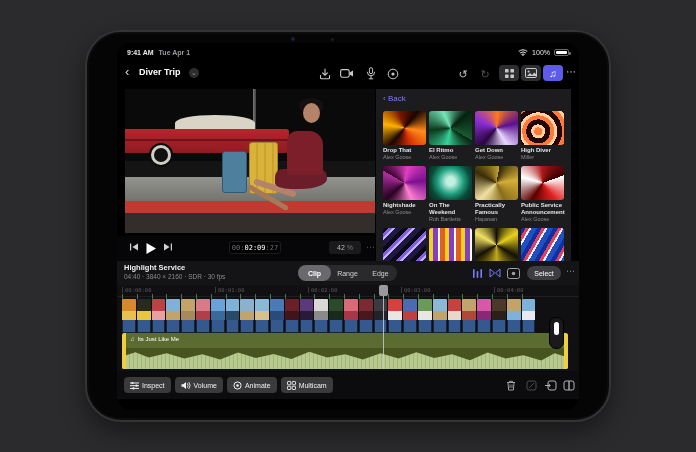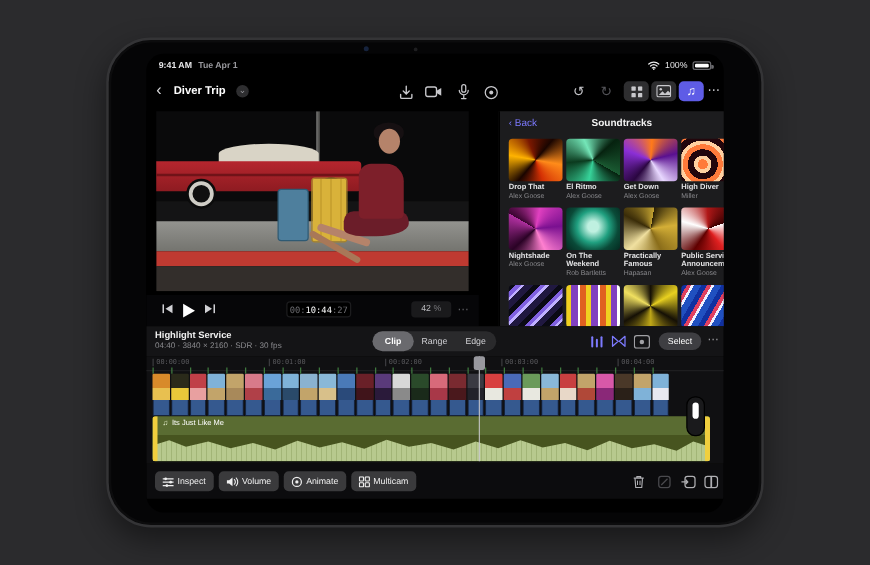--- a/index.html
+++ b/index.html
@@ -71,21 +71,21 @@
   .timecode { position:absolute; left:112px; top:5px; width:52px; height:13px; background:#000;
     border:1px solid #1c1c1e; border-radius:3px; display:flex; align-items:center; justify-content:center;
     font-family:"DejaVu Sans Mono", monospace; font-size:7px; color:#fff; }
   .tc-dim { color:#6e6e72; }
   .zoom-pill { position:absolute; left:212px; top:5px; width:32px; height:13px; background:#1a1a1c; border-radius:3px;
     display:flex; align-items:center; justify-content:center; gap:2px; font-size:7px; color:#b8b8bc; }
   .zoom-unit { color:#78787c; }
   .tr-dots { position:absolute; left:249px; top:6px; font-size:9px; color:#606064; letter-spacing:-1px; }
 
   
-  .browser { position:absolute; left:282px; top:46px; width:196px; height:172px; background:#1c1c1e; border-left:1px solid #000; overflow:hidden; }
+  .browser { position:absolute; left:258px; top:46px; width:196px; height:172px; background:#1c1c1e; border-left:1px solid #000; overflow:hidden; }
   .br-header { position:relative; height:20px; }
   .br-back { position:absolute; left:7px; top:5px; font-size:8px; color:#7d7aff; }
   .br-title { position:absolute; left:0; right:0; top:5px; text-align:center; font-size:8px; font-weight:bold; color:#f2f2f2; }
   .tracks { position:absolute; left:7px; top:22px; width:184px; display:flex; flex-wrap:wrap; gap:5px 3px; }
   .track { width:43px; }
   .thumb { width:43px; height:34px; border-radius:3px; }
   .t-title { margin-top:2px; font-size:6px; font-weight:bold; color:#e4e4e6; white-space:normal; line-height:7px; }
   .t-artist { font-size:5.5px; color:#8a8a8e; line-height:7px; }
 
   
@@ -258,34 +258,33 @@
             </svg>
         </span>
         <span class="tr-ic" style="left:46px">
           <svg width="10" height="10" viewBox="0 0 10 10">
               <path d="M1 1.5L6.6 5 1 8.5z" fill="#d0d0d4"></path>
               <rect x="7.8" y="1.5" width="1.2" height="7" fill="#d0d0d4"></rect>
             </svg>
         </span>
         <span class="timecode">
           <span class="tc-dim">00:</span>
-            <span>10:44</span>
+            <span>02:09</span>
             <span class="tc-dim">:27</span>
         </span>
         <span class="zoom-pill">
           <span>42</span>
             <span class="zoom-unit">%</span>
         </span>
         <span class="tr-dots">⋯</span>
       </div>
 
       <div class="browser">
         <div class="br-header">
           <span class="br-back">‹ Back</span>
-          <span class="br-title">Soundtracks</span>
         </div>
         <div class="tracks" id="tracks">
             <div class="track">
               <div class="thumb" style="background: conic-gradient(from 40deg, rgb(26, 5, 0), rgb(255, 140, 26), rgb(212, 48, 4), rgb(26, 5, 0), rgb(255, 179, 0), rgb(122, 24, 0), rgb(26, 5, 0));"></div>
               <div class="t-title">Drop That</div>
               <div class="t-artist">Alex Goose</div>
             </div>
             <div class="track">
               <div class="thumb" style="background: conic-gradient(from 120deg, rgb(6, 34, 15), rgb(55, 211, 154), rgb(11, 58, 30), rgb(116, 230, 184), rgb(6, 34, 15), rgb(26, 90, 50));"></div>
               <div class="t-title">El Ritmo</div>

